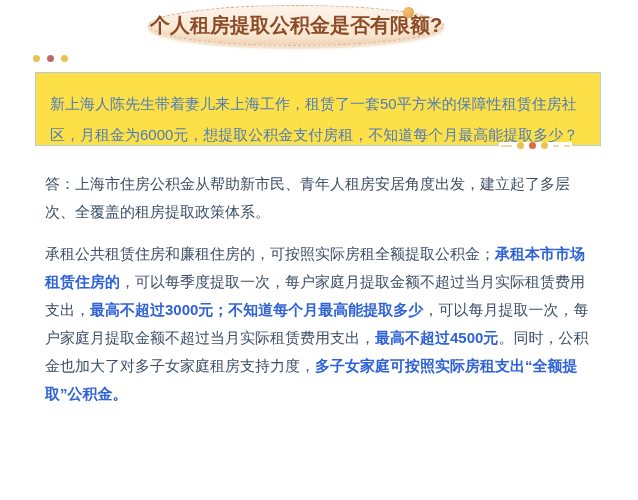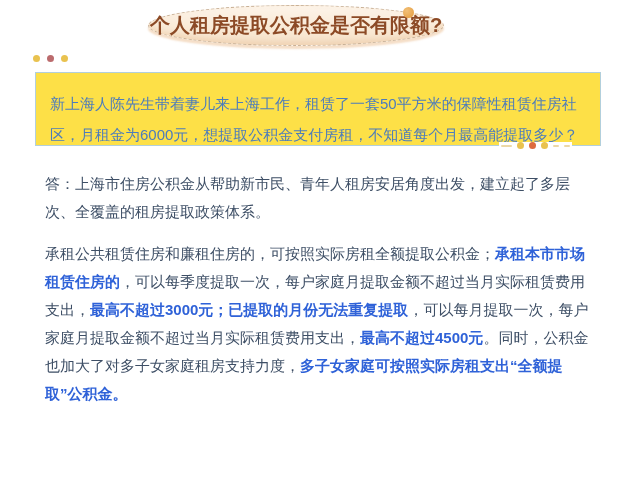--- a/index.html
+++ b/index.html
@@ -72,14 +72,14 @@
   <span class="dash"></span>
   <span class="dot dot-yellow"></span>
   <span class="dot dot-orange"></span>
   <span class="dot dot-yellow"></span>
   <span class="dash short"></span>
   <span class="dash short"></span>
 </div>
 
 <div class="answer">
   <p class="p1">答：上海市住房公积金从帮助新市民、青年人租房安居角度出发，建立起了多层次、全覆盖的租房提取政策体系。</p>
-  <p class="p2"><span>承租公共租赁住房和廉租住房的，可按照实际房租全额提取公积金；</span><span class="hl">承租本市市场租赁住房的</span><span>，可以每季度提取一次，每户家庭月提取金额不超过当月实际租赁费用支出，</span><span class="hl">最高不超过3000元；已提取的月份无法重复提取</span><span>，可以每月提取一次，每户家庭月提取金额不超过当月实际租赁费用支出，</span><span class="hl">最高不超过4500元</span><span>。同时，公积金也加大了对多子女家庭租房支持力度，</span><span class="hl">多子女家庭可按照实际房租支出“全额提取”公积金。</span></p>
+  <p class="p2"><span>承租公共租赁住房和廉租住房的，可按照实际房租全额提取公积金；</span><span class="hl">承租本市市场租赁住房的</span><span>，可以每季度提取一次，每户家庭月提取金额不超过当月实际租赁费用支出，</span><span class="hl">最高不超过3000元；不知道每个月最高能提取多少</span><span>，可以每月提取一次，每户家庭月提取金额不超过当月实际租赁费用支出，</span><span class="hl">最高不超过4500元</span><span>。同时，公积金也加大了对多子女家庭租房支持力度，</span><span class="hl">多子女家庭可按照实际房租支出“全额提取”公积金。</span></p>
 </div>
 
 </body></html>

